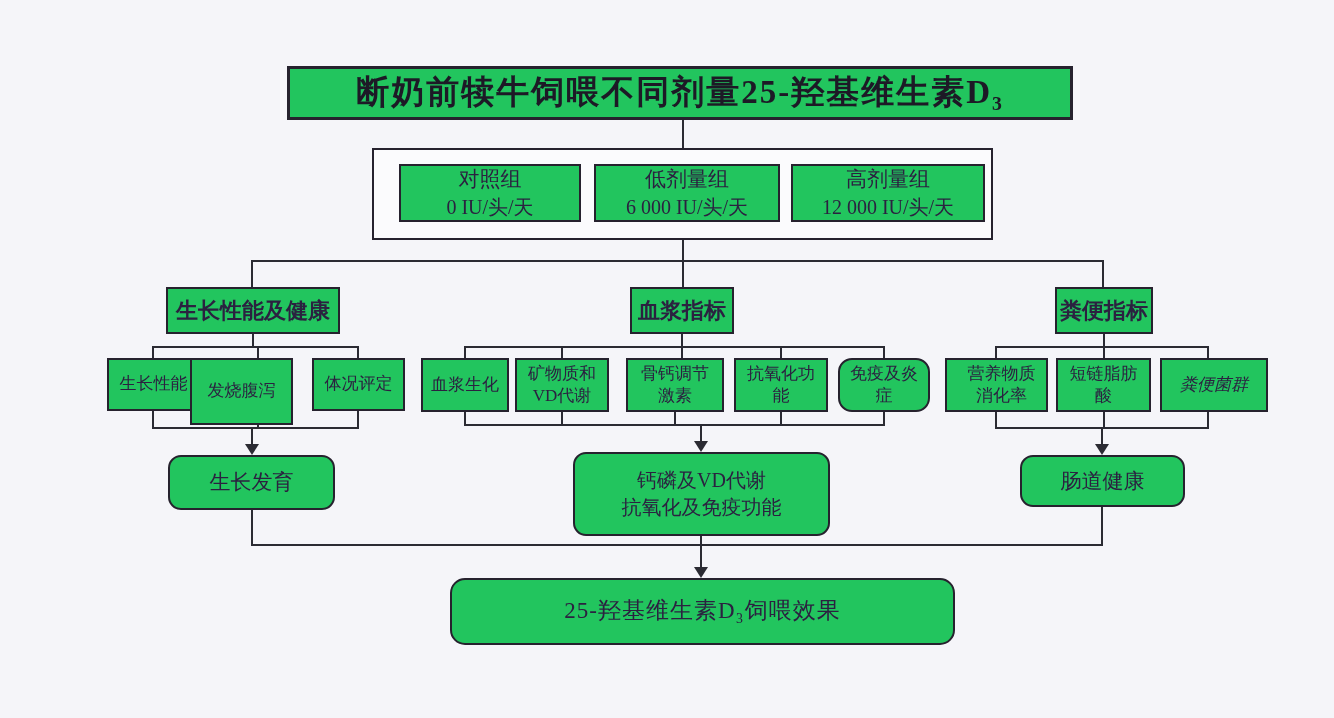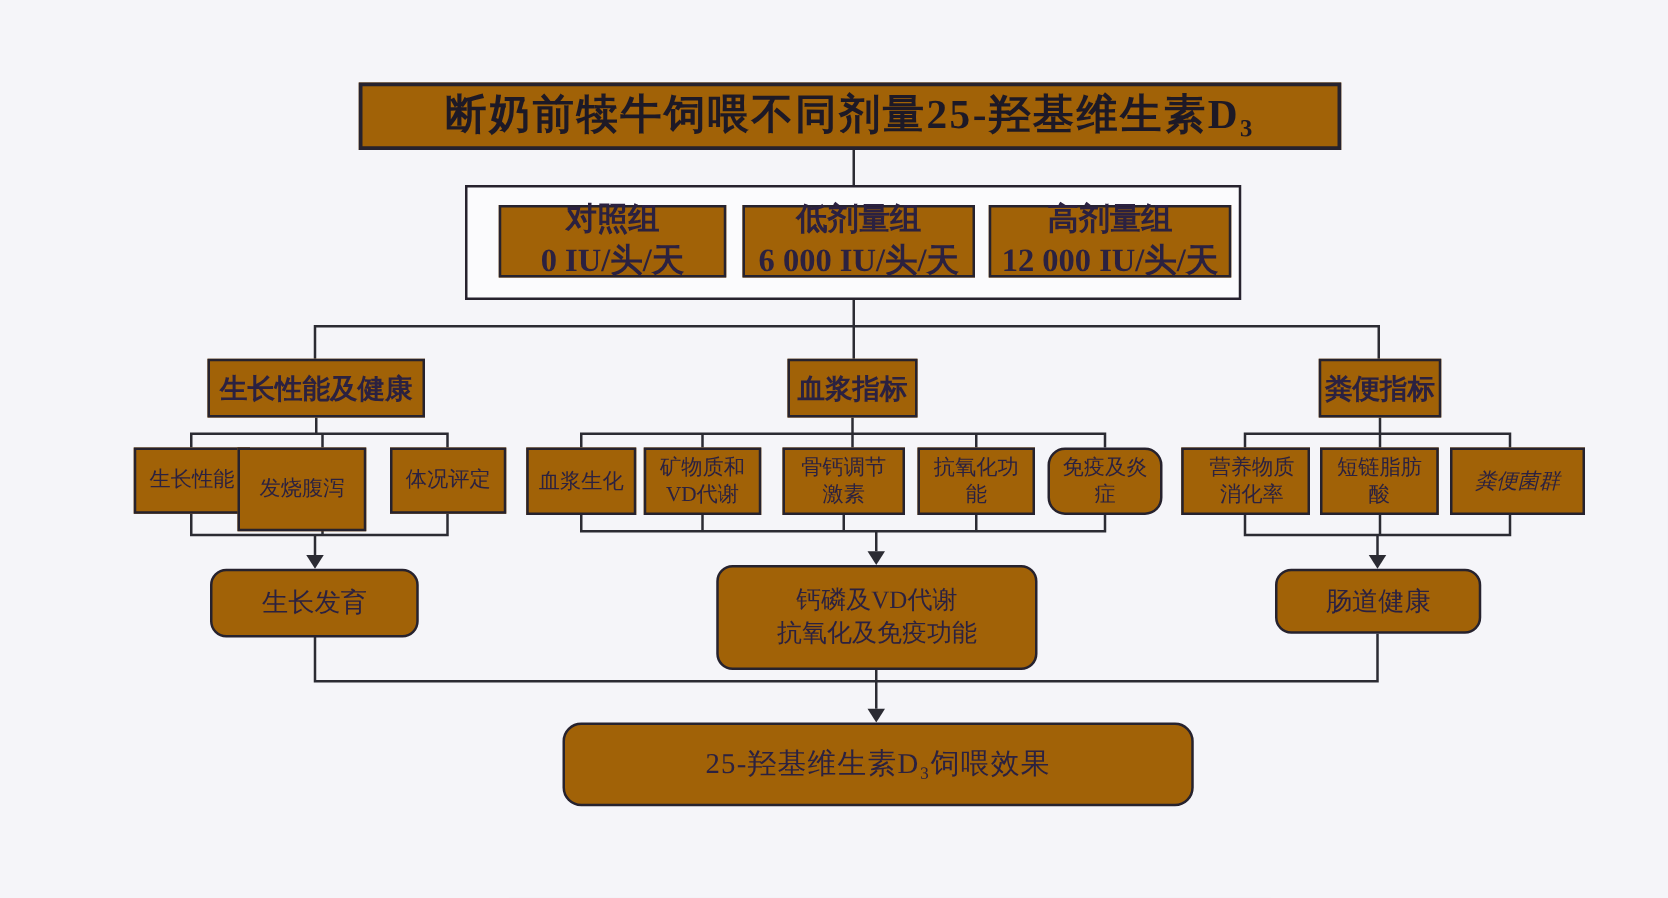--- a/index.html
+++ b/index.html
@@ -17,41 +17,41 @@
   }
   .connectors {
     position: absolute;
     inset: 0;
     width: 1334px;
     height: 718px;
   }
   .node {
     position: absolute;
     box-sizing: border-box;
-    background: #a16207;
+    background: #22c55e;
     border: 2px solid #26222e;
     display: flex;
     flex-direction: column;
     align-items: center;
     justify-content: center;
     text-align: center;
     line-height: 1.25;
   }
   .node.rounded { border-radius: 13px; }
   .title-node {
     border-width: 3px;
     font-size: 33px;
     font-weight: 700;
     letter-spacing: 2px;
     color: #1d1926;
   }
   .container-node { background: #fbfbfd; }
   .group-node { line-height: 1.3; }
-  .group-name { font-size: 25px; font-weight: 700; }
-  .group-dose { font-size: 26px; font-weight: 700; }
+  .group-name { font-size: 21px; font-weight: 400; }
+  .group-dose { font-size: 20px; font-weight: 400; }
   .category-node { font-size: 22px; font-weight: 700; text-align: right; }
   .item-node { font-size: 17px; font-weight: 400; padding: 2px 8px; line-height: 1.3; }
   .outcome-node { font-size: 21px; font-weight: 400; }
   .outcome-line { line-height: 1.35; }
   .final-node { font-size: 23px; font-weight: 400; letter-spacing: 1px; }
 </style>
 </head>
 <body>
 
 <div class="stage">

